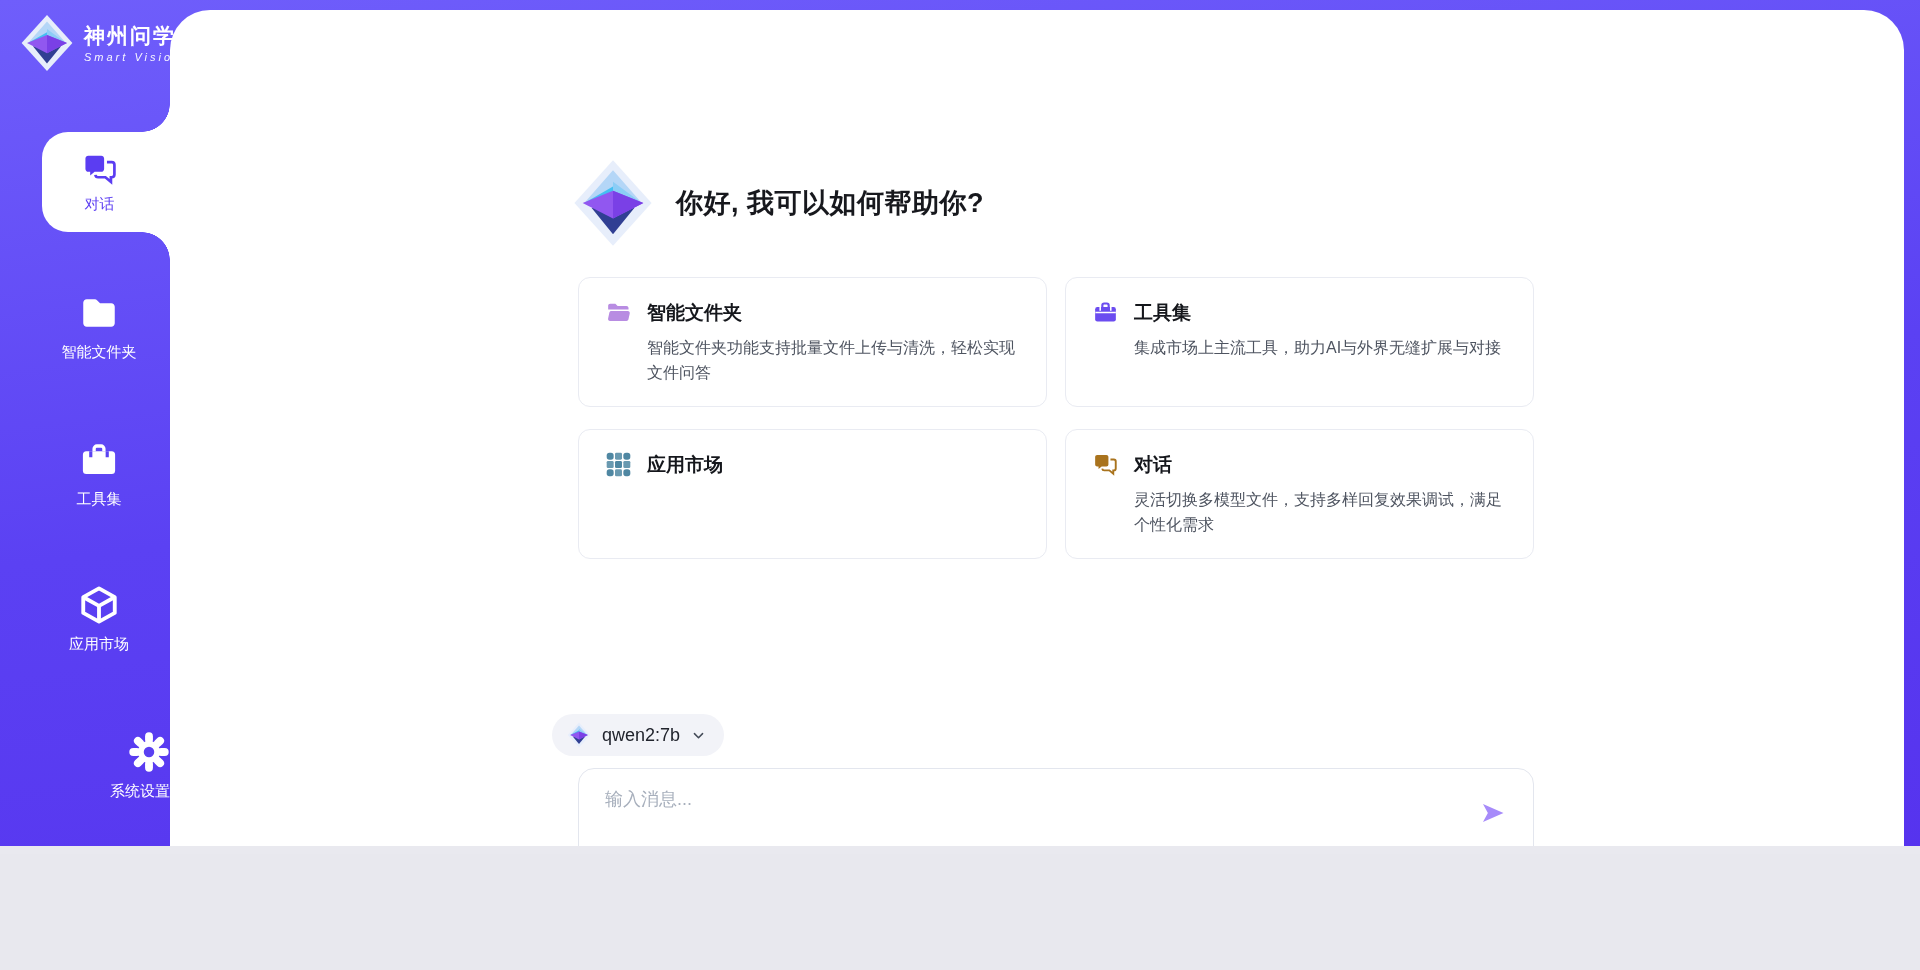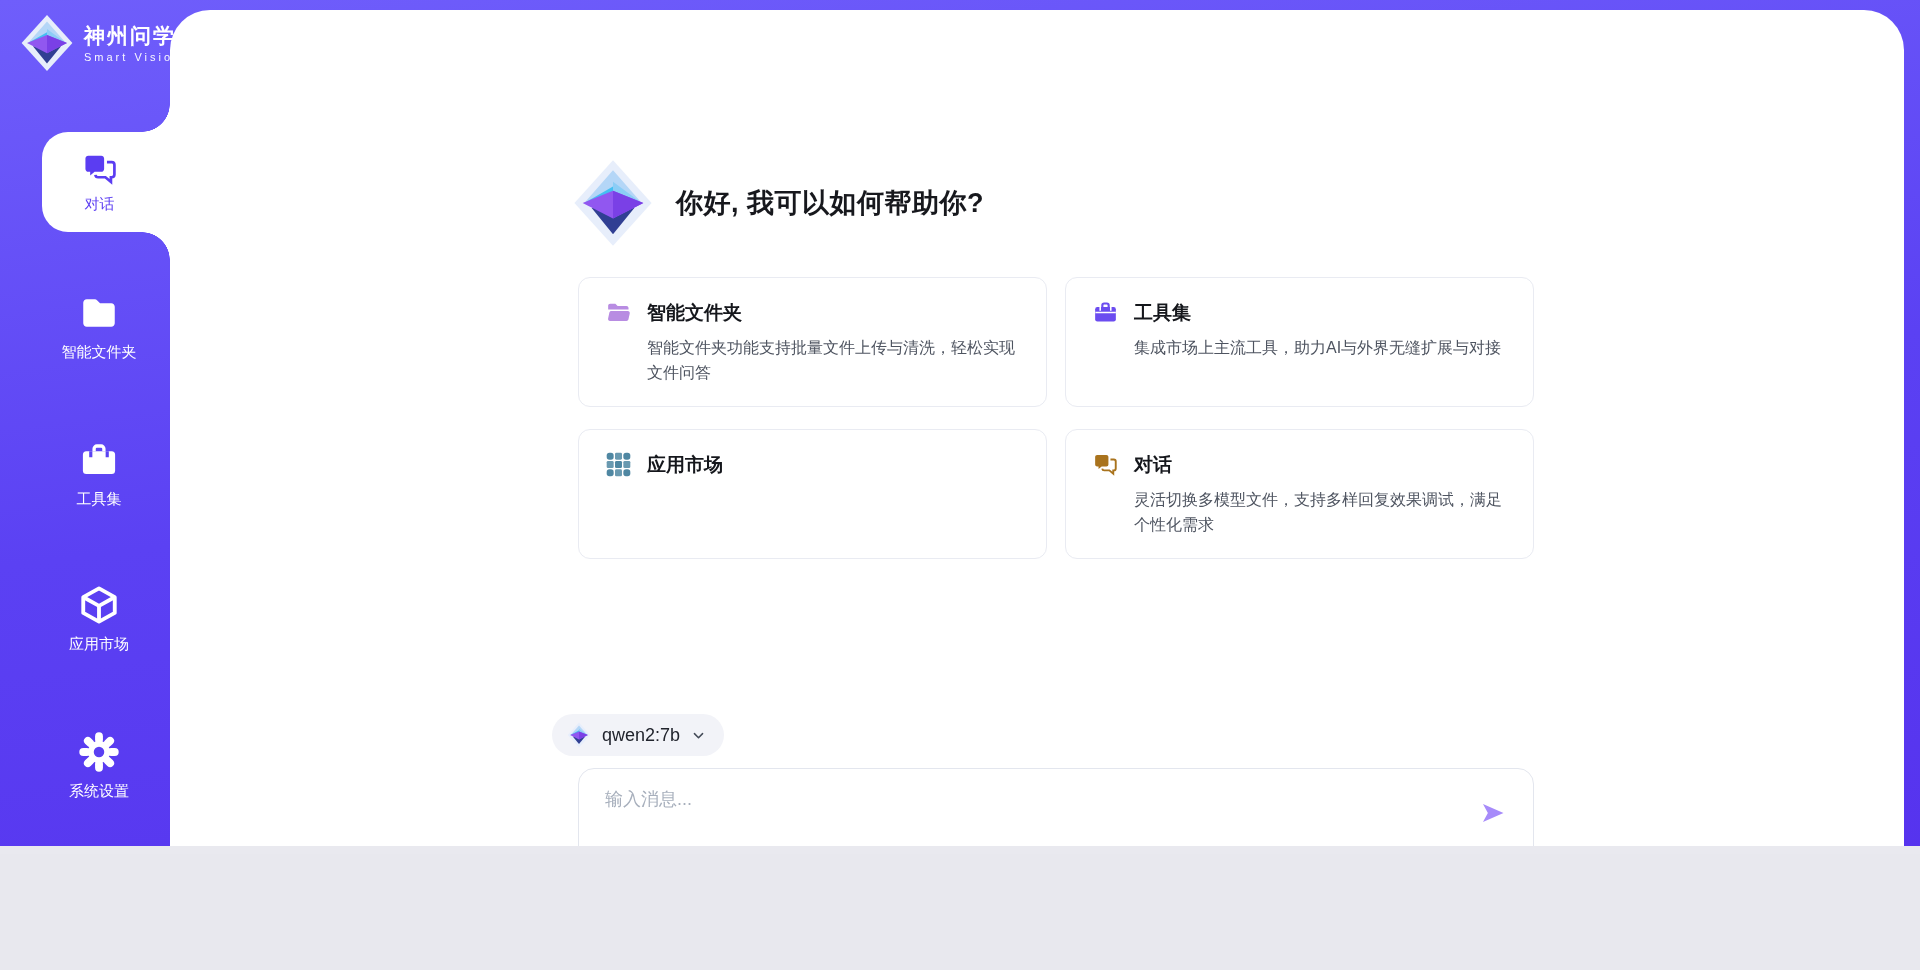--- a/index.html
+++ b/index.html
@@ -11,21 +11,21 @@
   }
   .bottom-strip { position:absolute; left:0; bottom:0; width:100%; height:8px; background:#e9e9ef; z-index:6; }
 
   
   .panel { position:absolute; left:170px; top:10px; width:1734px; height:940px; background:#fff; border-radius:40px; z-index:1; }
 
   
   .logo { position:absolute; left:20px; top:14px; display:flex; align-items:center; gap:10px; color:#fff; z-index:3; }
   .logo svg { width:54px; height:58px; }
   .logo-title { font-size:21px; font-weight:700; letter-spacing:2px; line-height:24px; }
-  .logo-sub { font-size:11px; letter-spacing:3px; margin-top:3px; opacity:.95; }
+  .logo-sub { font-size:11px; letter-spacing:3px; margin-top:3px; opacity:.95;font-style:italic; }
 
   .nav-active {
     position:absolute; left:42px; top:132px; width:128px; height:100px; background:#fff;
     border-radius:26px 0 0 26px; z-index:2; cursor:pointer;
     display:flex; flex-direction:column; align-items:center; justify-content:center; gap:7px;
     padding-right:13px; color:#5b3df2; font-size:15px;
   }
   .nav-active::before {
     content:""; position:absolute; right:0; top:-28px; width:28px; height:28px;
     background:radial-gradient(circle 28px at 0 0, rgba(0,0,0,0) 27.5px, #fff 28px);
@@ -34,21 +34,21 @@
     content:""; position:absolute; right:0; bottom:-28px; width:28px; height:28px;
     background:radial-gradient(circle 28px at 0 100%, rgba(0,0,0,0) 27.5px, #fff 28px);
   }
   .nav-active svg { width:38px; height:38px; }
 
   .nav-item {
     position:absolute; left:28px; width:142px; z-index:2; cursor:pointer;
     display:flex; flex-direction:column; align-items:center; gap:9px; color:#fff; font-size:15px;
   }
   .nav-item svg { width:42px; height:42px; }
-  .nav-folder { top:292px; } .nav-tools { top:439px; } .nav-market { top:584px; } .nav-settings { top:731px; }
+  .nav-folder { top:292px; } .nav-tools { top:439px; } .nav-market { top:584px; } .nav-settings { top:731px;align-items:flex-end; }
 
   .user { position:absolute; left:58px; top:871px; display:flex; align-items:center; gap:13px; color:#fff; z-index:3; cursor:pointer; }
   .avatar { width:44px; height:44px; border-radius:50%; background:#f4f0fb; display:flex; align-items:center; justify-content:center; }
   .avatar svg { width:26px; height:26px; }
   .user-label { font-size:20px; letter-spacing:.5px; }
 
   .side-footer { position:absolute; left:13px; top:929px; font-size:15px; color:rgba(255,255,255,.32); letter-spacing:1px; white-space:nowrap; z-index:0; }
 
   
   .hero { position:absolute; left:572px; top:158px; display:flex; align-items:center; gap:22px; z-index:2; }

